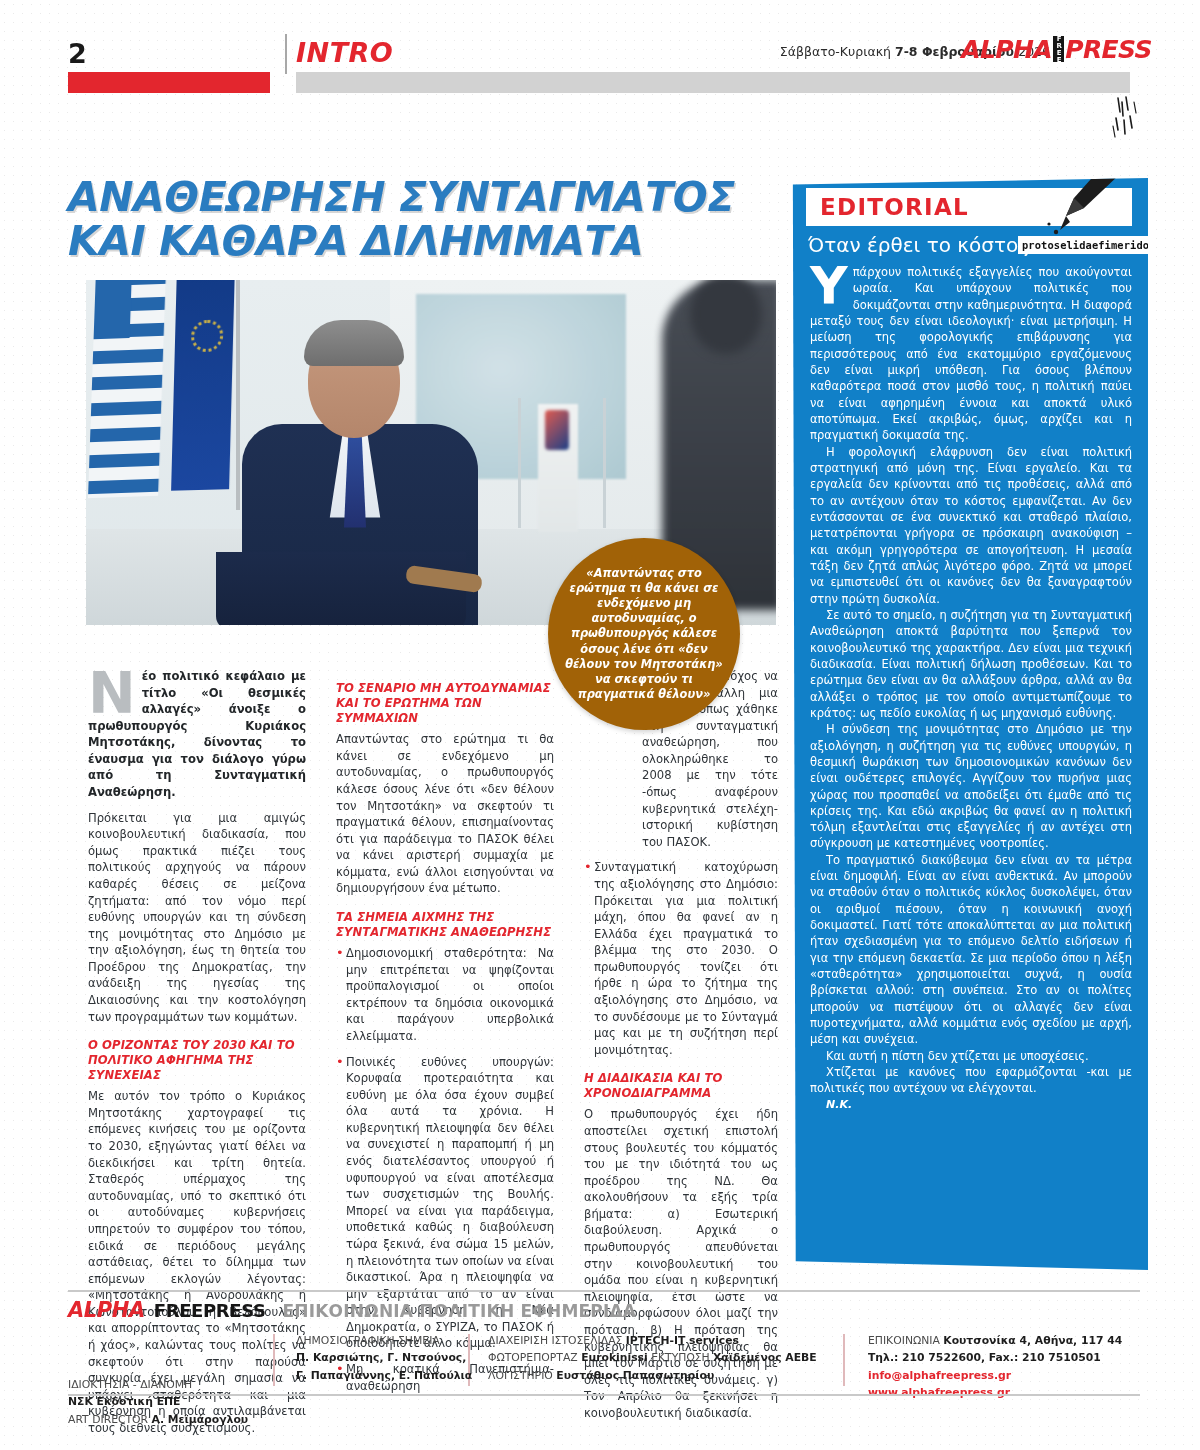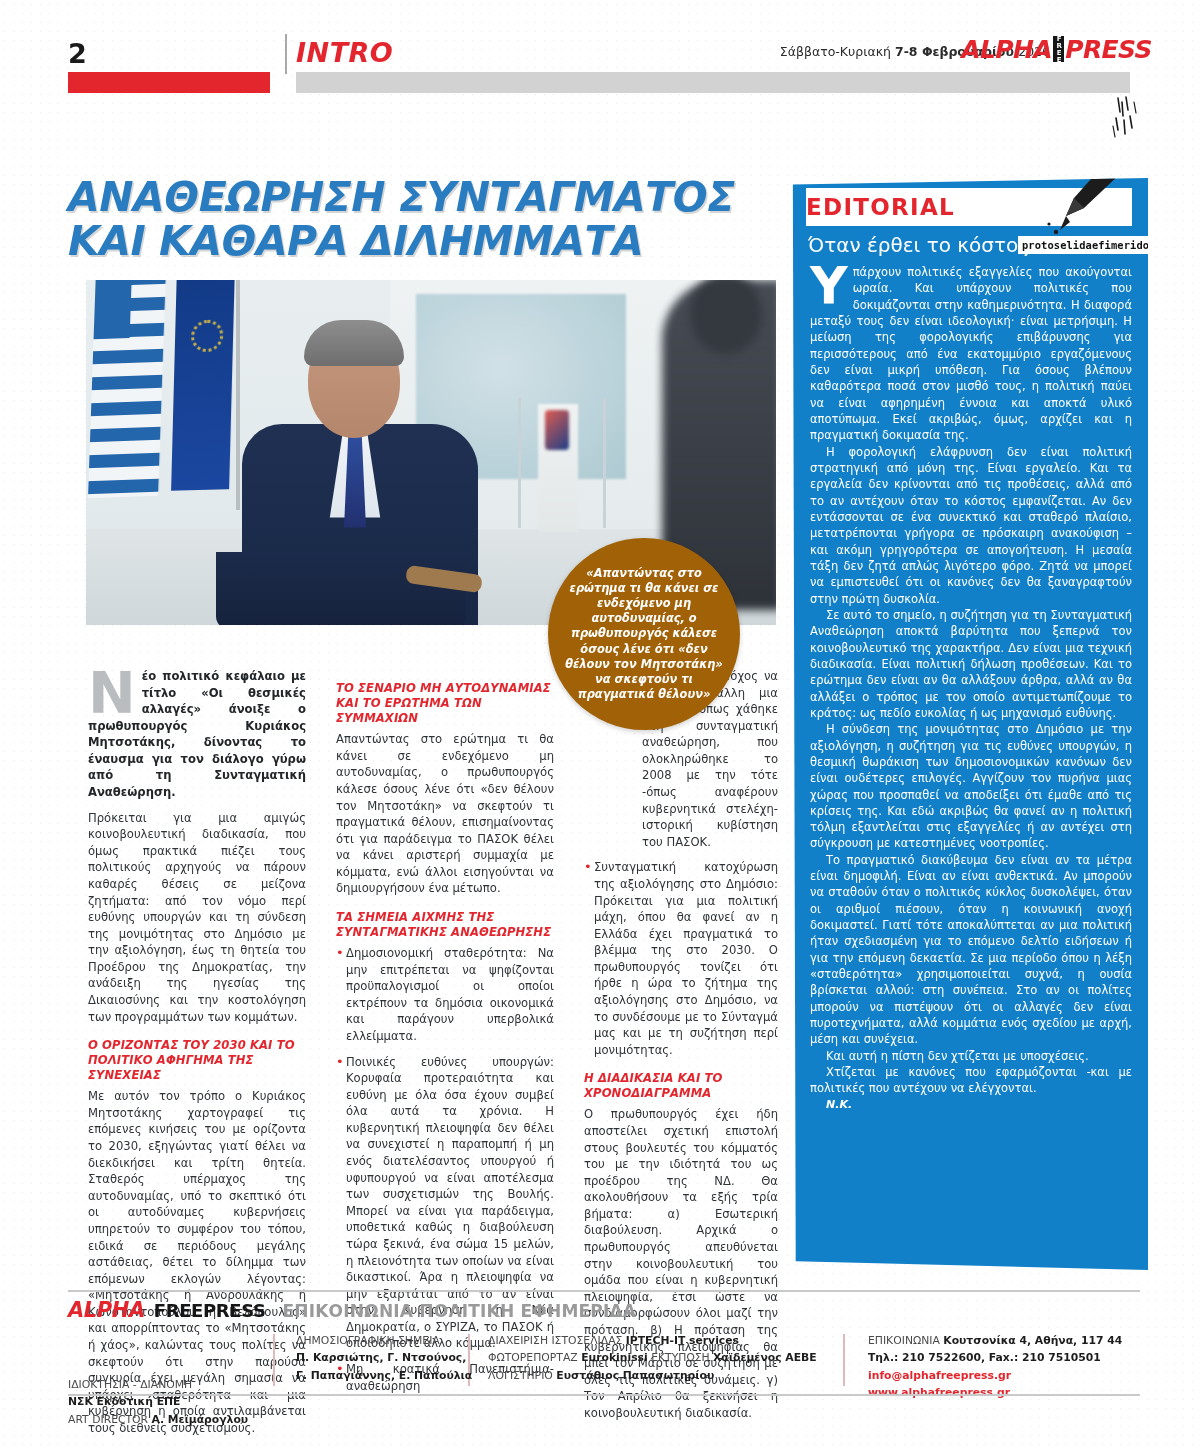--- a/index.html
+++ b/index.html
@@ -162,21 +162,21 @@
     background:#1180c8;
     clip-path:polygon(0.8% 0.6%, 100% 0%, 100% 100%, 1.6% 99.2%);
     box-shadow:-2px 0 4px rgba(0,0,0,.08);
   }
   .edit-inner{position:absolute;left:0;top:0;width:358px;height:1092px;}
   .edit-title-box{
     position:absolute;left:16px;top:10px;width:190px;height:38px;
     background:#ffffff;display:flex;align-items:center;
   }
   .edit-title-box span{
-    color:#e3262e;font-size:23px;font-weight:bold;letter-spacing:1.3px;
+    padding-left:14px;color:#e3262e;font-size:23px;font-weight:bold;letter-spacing:1.3px;
   }
   .edit-title-rule{position:absolute;left:206px;top:10px;width:136px;height:38px;
     background:#ffffff;}
   .edit-pen{position:absolute;left:250px;top:-58px;width:120px;height:120px;z-index:3;}
   .edit-kicker{
     position:absolute;left:18px;top:56px;width:324px;
     color:#ffffff;font-size:20px;line-height:1.1;
   }
   .watermark{
     position:absolute;left:228px;top:58px;

